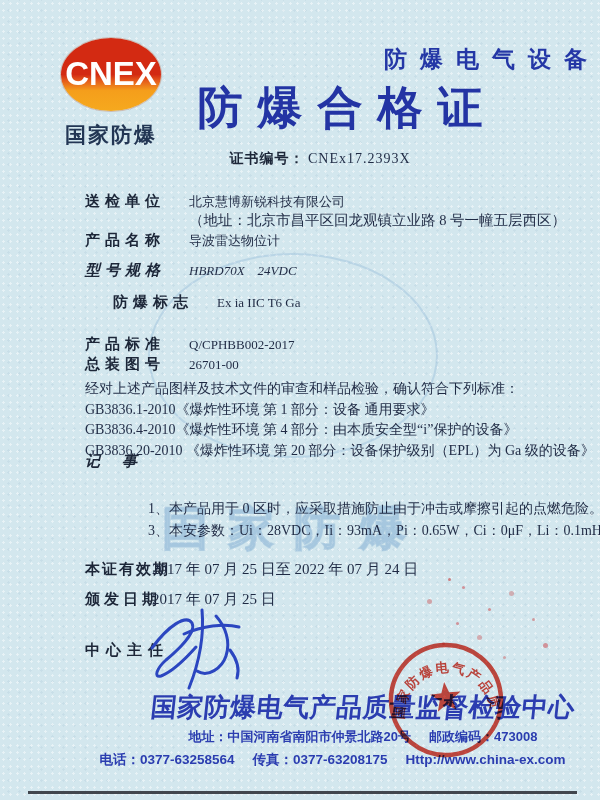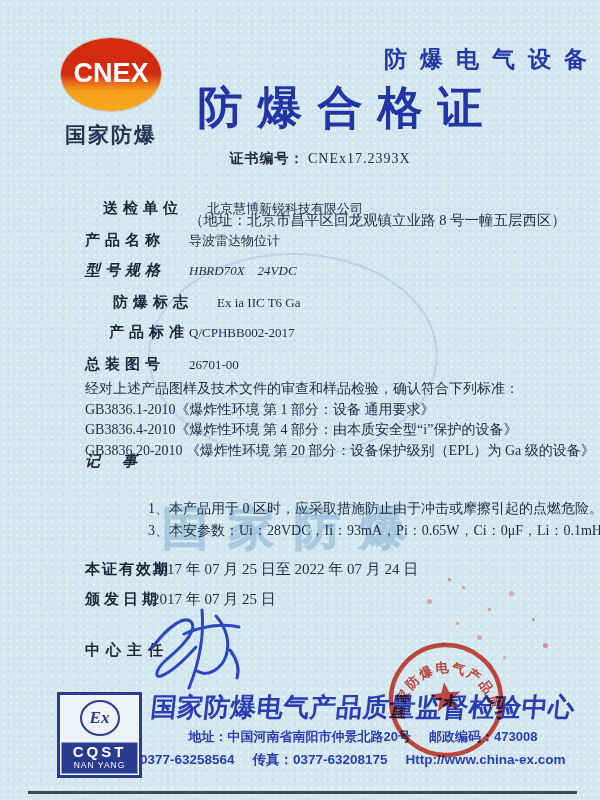--- a/index.html
+++ b/index.html
@@ -18,21 +18,21 @@
   }
 
   
   .logo-wrap { position:absolute; left:58px; top:38px; width:106px; text-align:center; }
   .logo-ellipse {
     width:100px; height:73px; margin:0 auto; border-radius:50%;
     background:linear-gradient(180deg,#d32a12 0%,#d32a12 50%,#e4581c 58%,#f59e1b 72%,#f6a91e 100%);
     display:flex; align-items:center; justify-content:center;
     box-shadow:0 0 0 1px rgba(180,60,10,.25);
   }
-  .logo-text { color:#fff; font-family:"Liberation Sans",sans-serif; font-weight:bold; font-size:27px; letter-spacing:0px; margin-top:-2px; }
+  .logo-text { color:#fff; font-family:"Liberation Sans",sans-serif; font-weight:bold; font-size:33px; letter-spacing:0px; margin-top:-2px; }
   .logo-caption { margin-top:10px; font-size:21px; font-weight:600; color:#223654; letter-spacing:2px; font-family:"Liberation Sans",sans-serif; }
 
   .subtitle { position:absolute; left:95px; top:44px; width:505px; text-align:right;
     color:#2437a6; font-weight:bold; font-size:23px; letter-spacing:13px; font-family:Liberation Mono, monospace; }
   .title { position:absolute; left:95px; top:78px; width:505px; text-align:center;
     color:#2334a4; font-weight:bold; font-size:45px; letter-spacing:15px; font-family:"Liberation Sans",sans-serif; }
   .certno-line { position:absolute; left:60px; top:150px; width:520px; text-align:center; font-size:14px; }
   .certno-label { font-weight:bold; color:#1c2638; font-family:"Liberation Sans",sans-serif; letter-spacing:1px; }
   .certno-value { color:#1f2a44; letter-spacing:1px; }
 
@@ -122,38 +122,38 @@
   </div>
 
   <div class="subtitle">防爆电气设备</div>
   <div class="title">防爆合格证</div>
   <div class="certno-line">
     <span class="certno-label">证书编号：</span>
     <span class="certno-value">CNEx17.2393X</span>
   </div>
 
   <div class="fields">
-    <div class="frow" style="top:11px;margin-left:18px;">
+    <div class="frow" style="top:4px;">
       <span class="flabel">送检单位</span>
       <span class="fvalue">北京慧博新锐科技有限公司</span>
     </div>
     <div class="faddr" style="top:23px;">（地址：北京市昌平区回龙观镇立业路 8 号一幢五层西区）</div>
     <div class="frow" style="top:43px;">
       <span class="flabel">产品名称</span>
       <span class="fvalue">导波雷达物位计</span>
     </div>
     <div class="frow" style="top:73px;font-style:italic;">
       <span class="flabel">型号规格</span>
       <span class="fvalue">HBRD70X　24VDC</span>
     </div>
     <div class="frow" style="top:105px;padding-left:28px;">
       <span class="flabel">防爆标志</span>
       <span class="fvalue">Ex ia IIC T6 Ga</span>
     </div>
-    <div class="frow" style="top:135px;text-align:right;">
+    <div class="frow" style="top:147px;">
       <span class="flabel">产品标准</span>
       <span class="fvalue">Q/CPHBB002-2017</span>
     </div>
     <div class="frow" style="top:167px;">
       <span class="flabel">总装图号</span>
       <span class="fvalue">26701-00</span>
     </div>
   </div>
 
   <div class="standards">
@@ -191,31 +191,20 @@
     <defs>
       <path id="stamp-arc" d="M 60 60 m -44 16 a 44 44 0 1 1 88 0" fill="none"></path>
     </defs>
     <circle cx="60" cy="60" r="55" fill="none" stroke="#d8281c" stroke-width="4.5" opacity="0.9"></circle>
     <polygon fill="#d8281c" opacity="0.9" points="60,42 63.9,52.7 75.2,53.1 66.3,60 69.4,70.9 60,64.6 50.6,70.9 53.7,60 44.8,53.1 56.1,52.7"></polygon>
     <text font-size="13" fill="#d8281c" letter-spacing="2.2" opacity="0.92" font-family="Liberation Sans, sans-serif" font-weight="bold">
       <textPath href="#stamp-arc" startOffset="1">国家防爆电气产品质量监督检验中心</textPath>
     </text>
   </svg>
 
-  <div class="ex-mark">
-    <div class="ex-top">
-      <div class="ex-circle">
-        <span>Ex</span>
-      </div>
-    </div>
-    <div class="ex-bottom">
-      <div class="ex-cqst">CQST</div>
-      <div class="ex-ny">NAN YANG</div>
-    </div>
-  </div>
 
   <div class="org-name">国家防爆电气产品质量监督检验中心</div>
 
   <div class="addr-line">
     <span>地址：</span><span>中国河南省南阳市仲景北路20号</span><span class="gap"></span><span>邮政编码：</span><span>473008</span>
   </div>
 
   <div class="phone-line">
     <span>电话：</span><span>0377-63258564</span><span class="gap"></span><span>传真：</span><span>0377-63208175</span><span class="gap"></span><span>Http://www.china-ex.com</span>
   </div>

